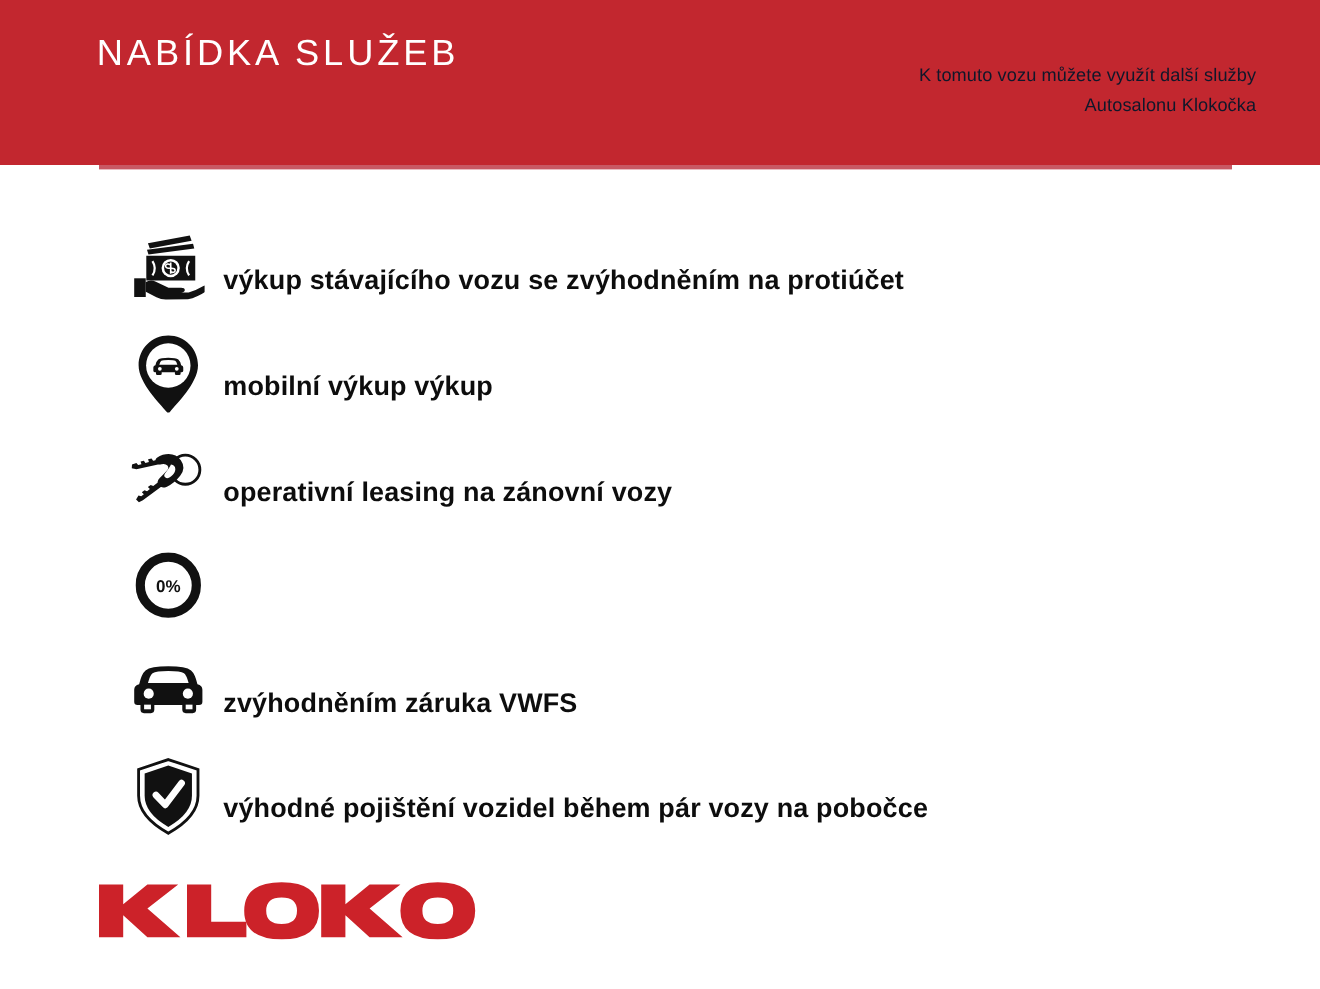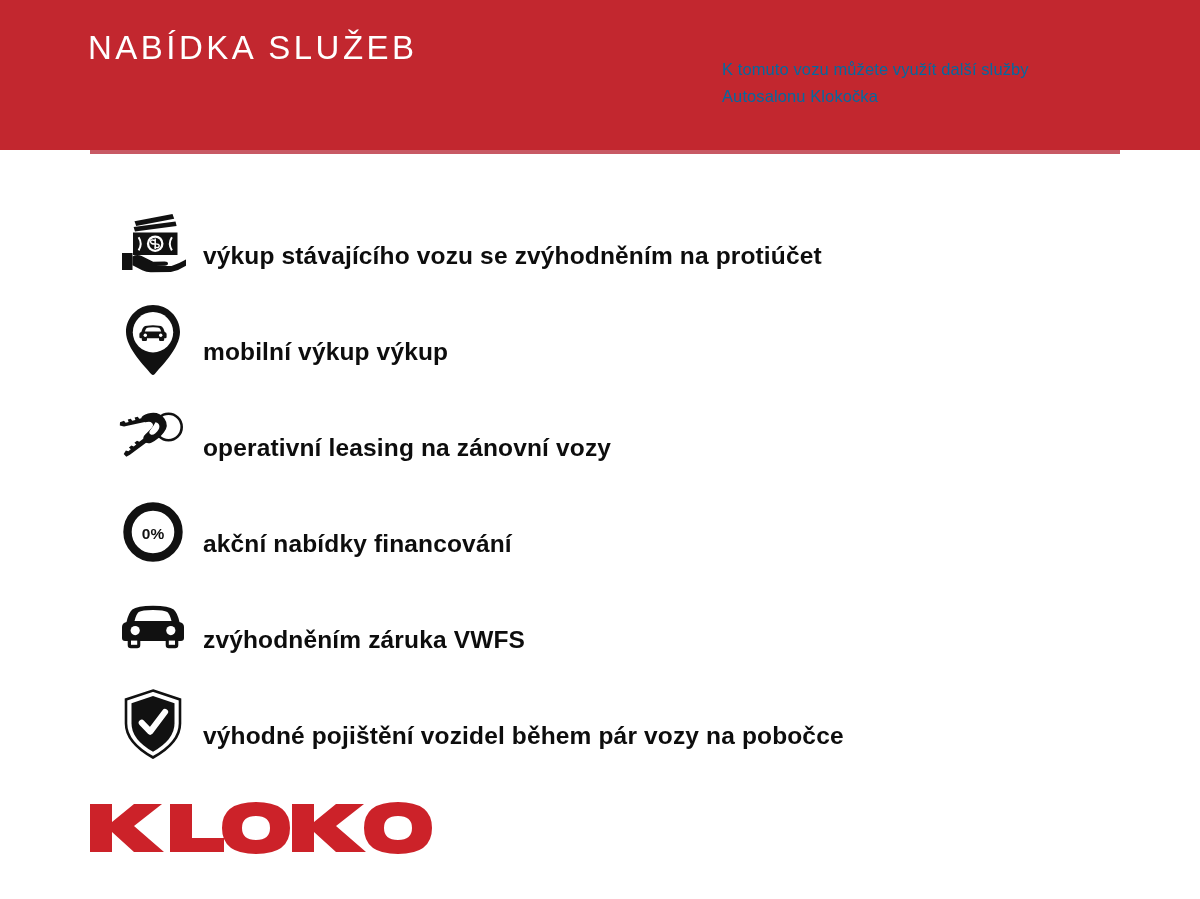--- a/index.html
+++ b/index.html
@@ -53,23 +53,24 @@
     white-space: nowrap;
   }
 
   .header-subtitle {
     position: absolute;
     left: 722px;
     top: 56px;
     width: 420px;
     font-size: 16.5px;
     font-weight: normal;
-    color: #0369a1;
+    color: #0f172a;
     line-height: 1.62;
     letter-spacing: 0.1px;
+    text-align: right;
   }
   .header-subtitle .line {
     display: block;
     white-space: nowrap;
   }
 
   
   .services {
     position: absolute;
     left: 0;
@@ -199,21 +200,20 @@
       <span class="service-label">operativní leasing na zánovní vozy</span>
     </div>
 
     <div class="service-row">
       <span class="service-icon">
         <svg width="60" height="60" viewBox="0 0 60 60" xmlns="http://www.w3.org/2000/svg">
           <circle cx="30" cy="30" r="25.5" fill="none" stroke="#111111" stroke-width="8.4"></circle>
           <text x="30" y="36.6" text-anchor="middle" font-family="Liberation Sans, sans-serif" font-size="15.5" font-weight="bold" fill="#111111">0%</text>
         </svg>
       </span>
-      <span class="service-label">akční nabídky financování</span>
     </div>
 
     <div class="service-row">
       <span class="service-icon">
         <svg width="66" height="52" viewBox="0 0 66 52" xmlns="http://www.w3.org/2000/svg">
           <g fill="#111111">
             <path d="M6.5 20.0 q2.2 -9.5 5.8 -12.5 q4.6 -3.8 20.7 -3.8 q16.1 0 20.7 3.8 q3.6 3.0 5.8 12.5
                      q4.5 1.0 4.5 5.0 v11.0 q0 3.0 -3.1 3.0 h-2.6 v4.1 q0 3.2 -3.2 3.2 h-6.2 q-3.2 0 -3.2 -3.2 v-4.1
                      h-25.4 v4.1 q0 3.2 -3.2 3.2 h-6.2 q-3.2 0 -3.2 -3.2 v-4.1 h-2.6 q-3.1 0 -3.1 -3.0 v-11.0
                      q0 -4.0 4.5 -5.0 Z"></path>

